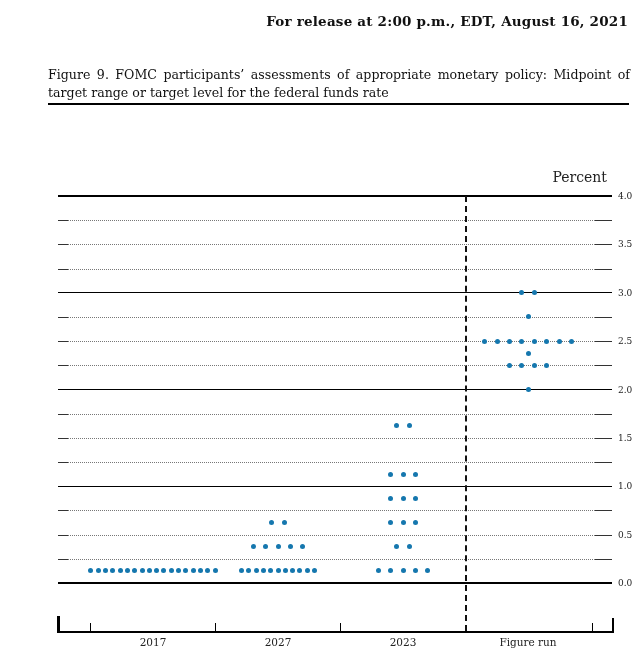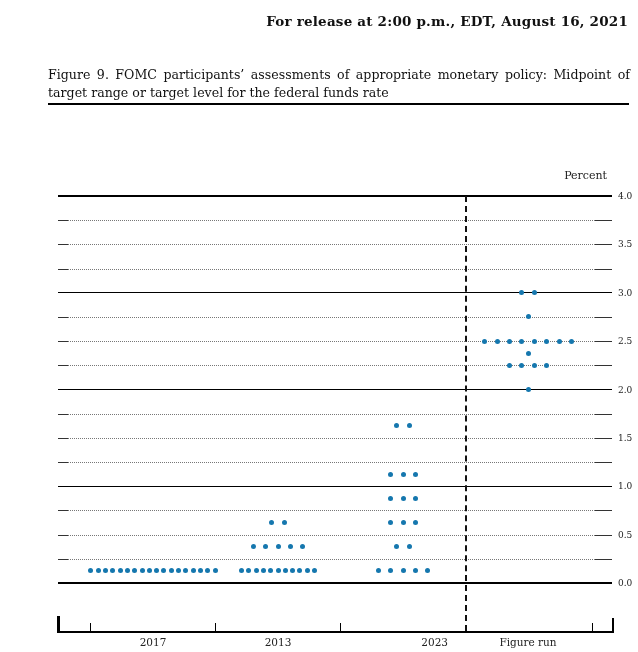--- a/index.html
+++ b/index.html
@@ -20,21 +20,21 @@
   }
   #plot{position:absolute;left:0;top:0;width:638px;height:652px;}
   .gl-solid{position:absolute;background:#000;}
   .gl-dot{position:absolute;height:0;border-top:1px dotted #777;}
   .gl-cap{position:absolute;background:#333;}
   .ylab{
     position:absolute;font-size:9px;color:#222;width:22px;text-align:left;
     font-family:"DejaVu Serif","Liberation Serif",serif;
   }
   .unit{
-    position:absolute;top:169px;right:31px;font-size:11px;color:#222;
+    position:absolute;top:169px;right:31px;font-size:14px;color:#222;
   }
   .divider{
     position:absolute;width:0;border-left:2px dashed #111;
   }
   .axis{position:absolute;background:#000;}
   .tick{position:absolute;background:#000;}
   .xlab{
     position:absolute;font-size:10.5px;color:#222;text-align:center;width:90px;
   }
   .dot{position:absolute;border-radius:50%;}
@@ -102,22 +102,22 @@
     <div class="ylab" style="left: 618px; top: 578px;">0.0</div>
     <div class="divider" style="left: 465px; top: 196px; height: 435px;"></div>
     <div class="axis" style="left: 57px; top: 631px; width: 557px; height: 1.5px;"></div>
     <div class="tick" style="left: 57px; top: 616px; width: 3px; height: 15px;"></div>
     <div class="tick" style="left: 612px; top: 618px; width: 2px; height: 13px;"></div>
     <div class="tick" style="left: 90px; top: 623px; width: 1px; height: 8px;"></div>
     <div class="tick" style="left: 215px; top: 623px; width: 1px; height: 8px;"></div>
     <div class="tick" style="left: 340px; top: 623px; width: 1px; height: 8px;"></div>
     <div class="tick" style="left: 592px; top: 623px; width: 1px; height: 8px;"></div>
     <div class="xlab" style="left: 108px; top: 636px;">2017</div>
-    <div class="xlab" style="left: 233px; top: 636px;">2013</div>
-    <div class="xlab" style="left: 358px; top: 636px; text-align: right;">2023</div>
+    <div class="xlab" style="left: 233px; top: 636px;">2027</div>
+    <div class="xlab" style="left: 358px; top: 636px;">2023</div>
     <div class="xlab" style="left: 483px; top: 636px;">Figure run</div>
     <div class="dot" style="left: 88.45px; top: 568.406px; width: 5px; height: 5px; background: rgb(21, 119, 174);"></div>
     <div class="dot" style="left: 95.75px; top: 568.406px; width: 5px; height: 5px; background: rgb(21, 119, 174);"></div>
     <div class="dot" style="left: 103.05px; top: 568.406px; width: 5px; height: 5px; background: rgb(21, 119, 174);"></div>
     <div class="dot" style="left: 110.35px; top: 568.406px; width: 5px; height: 5px; background: rgb(21, 119, 174);"></div>
     <div class="dot" style="left: 117.65px; top: 568.406px; width: 5px; height: 5px; background: rgb(21, 119, 174);"></div>
     <div class="dot" style="left: 124.95px; top: 568.406px; width: 5px; height: 5px; background: rgb(21, 119, 174);"></div>
     <div class="dot" style="left: 132.25px; top: 568.406px; width: 5px; height: 5px; background: rgb(21, 119, 174);"></div>
     <div class="dot" style="left: 139.55px; top: 568.406px; width: 5px; height: 5px; background: rgb(21, 119, 174);"></div>
     <div class="dot" style="left: 146.85px; top: 568.406px; width: 5px; height: 5px; background: rgb(21, 119, 174);"></div>

